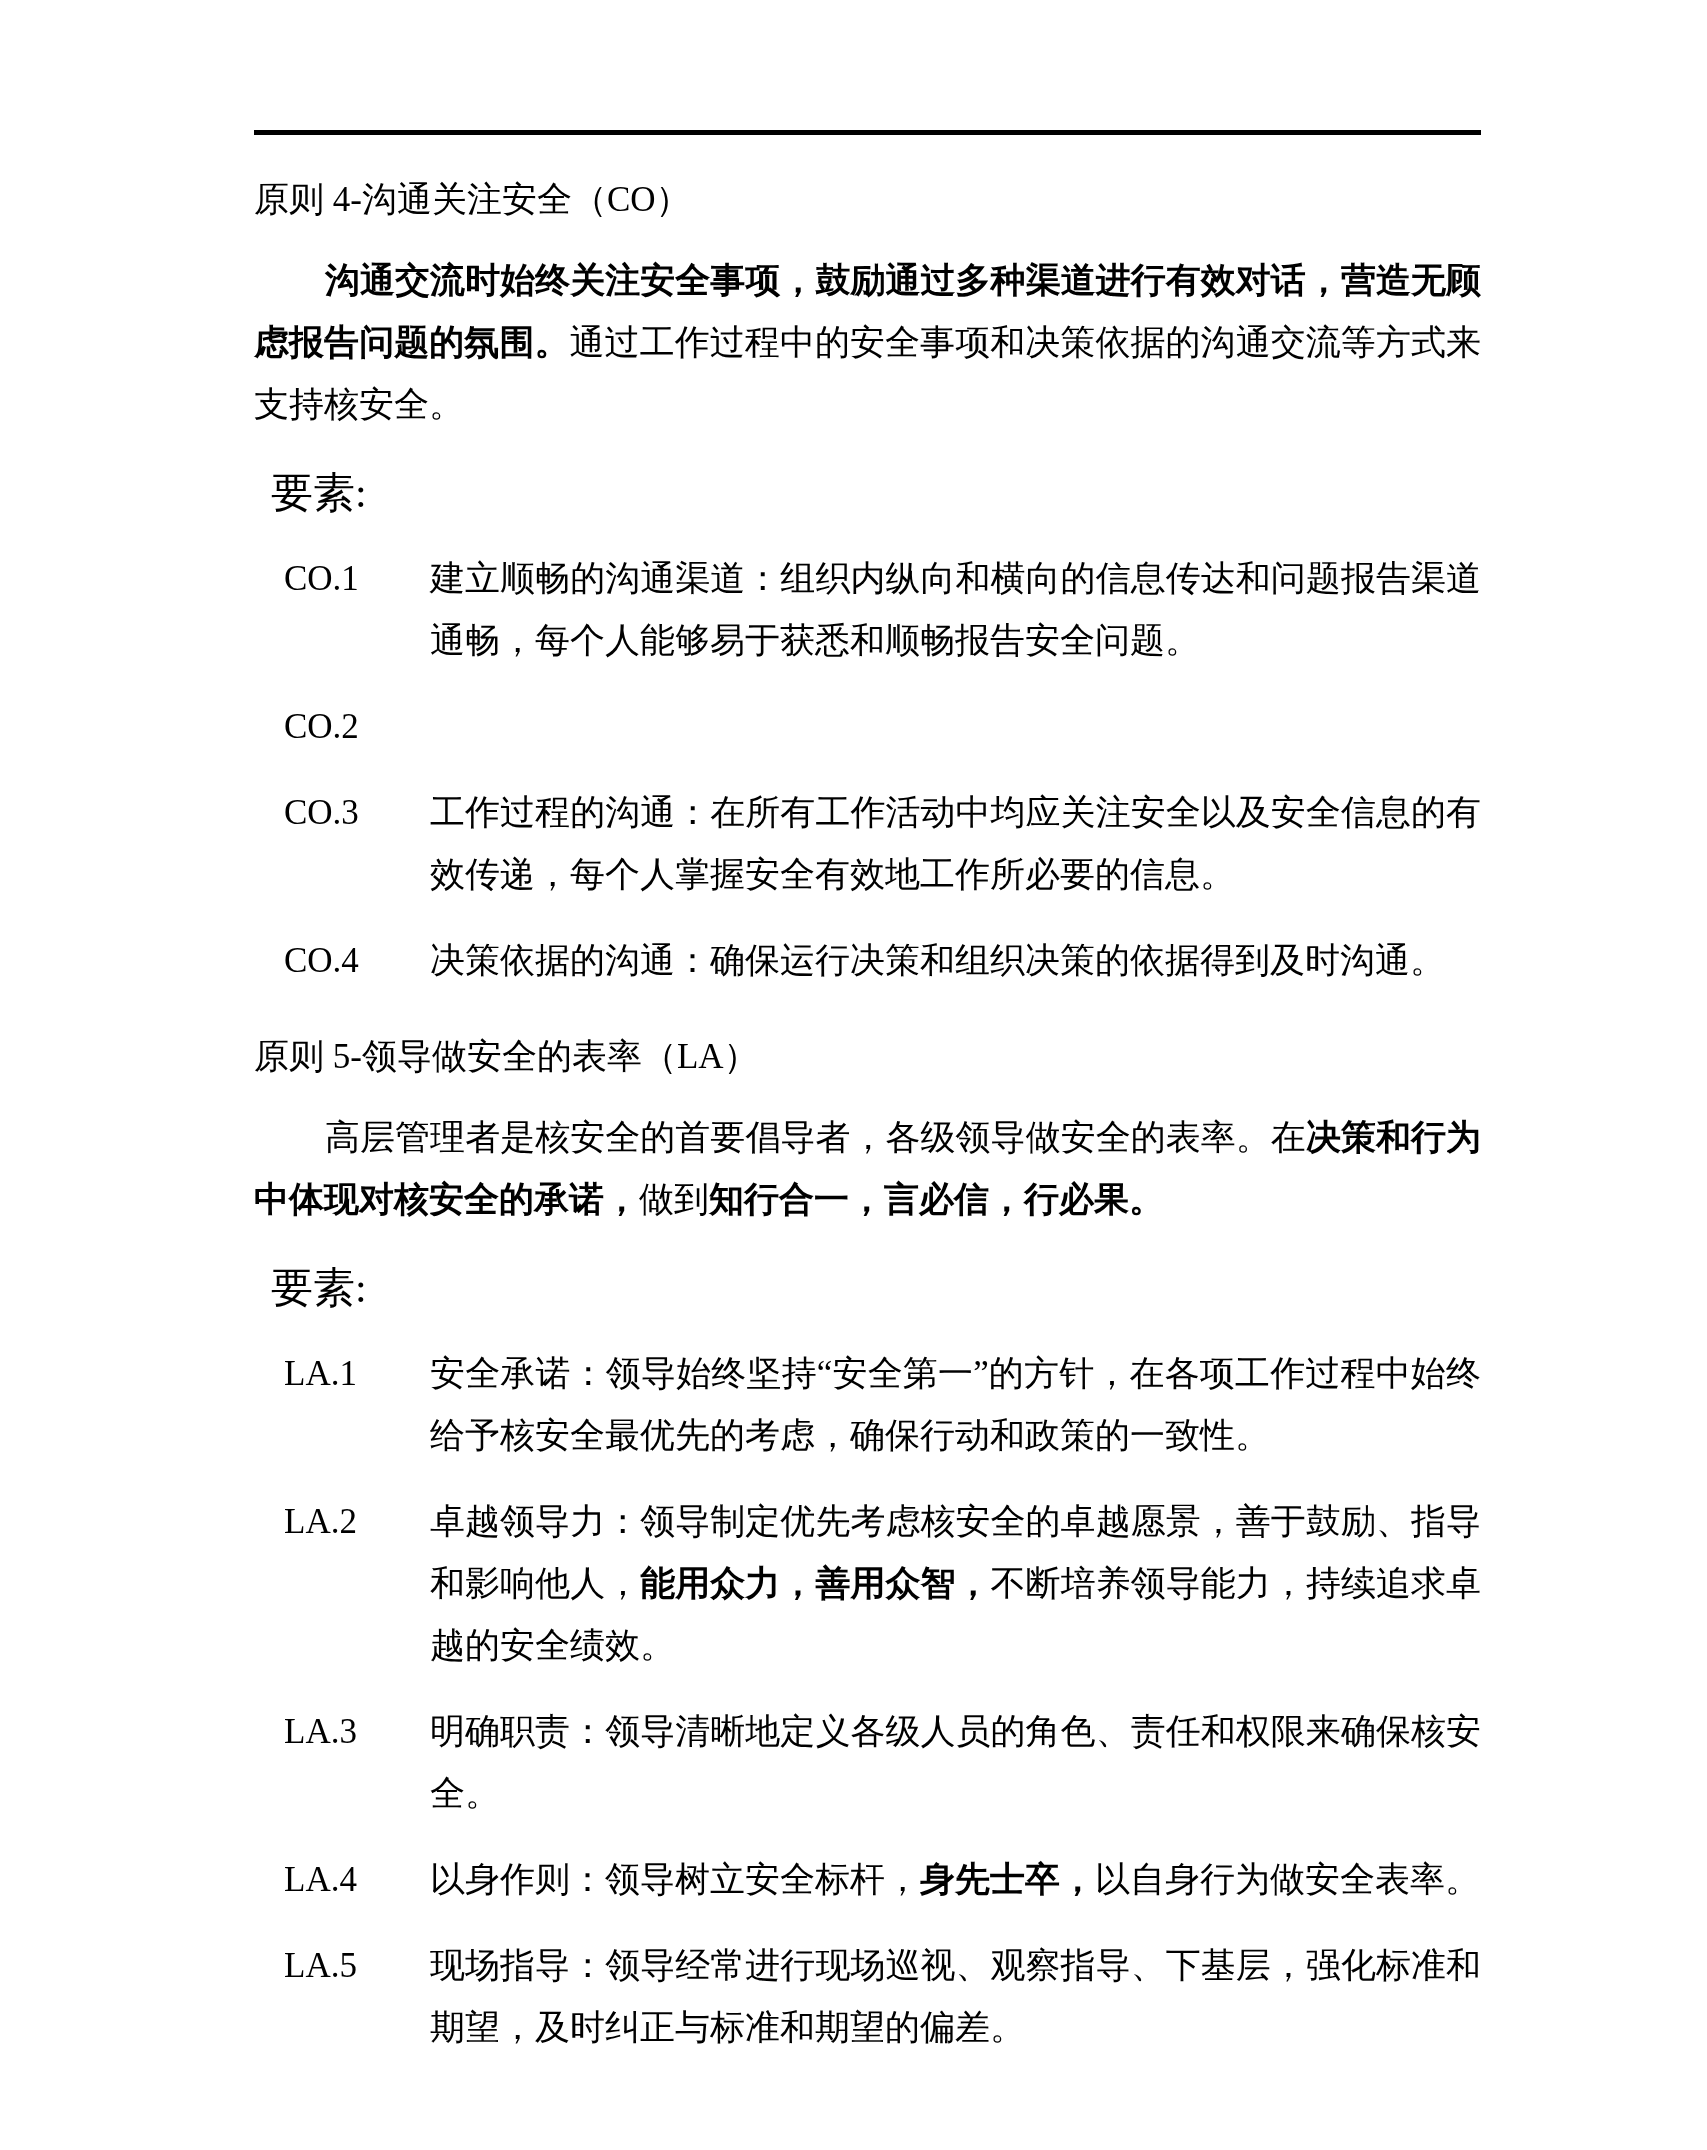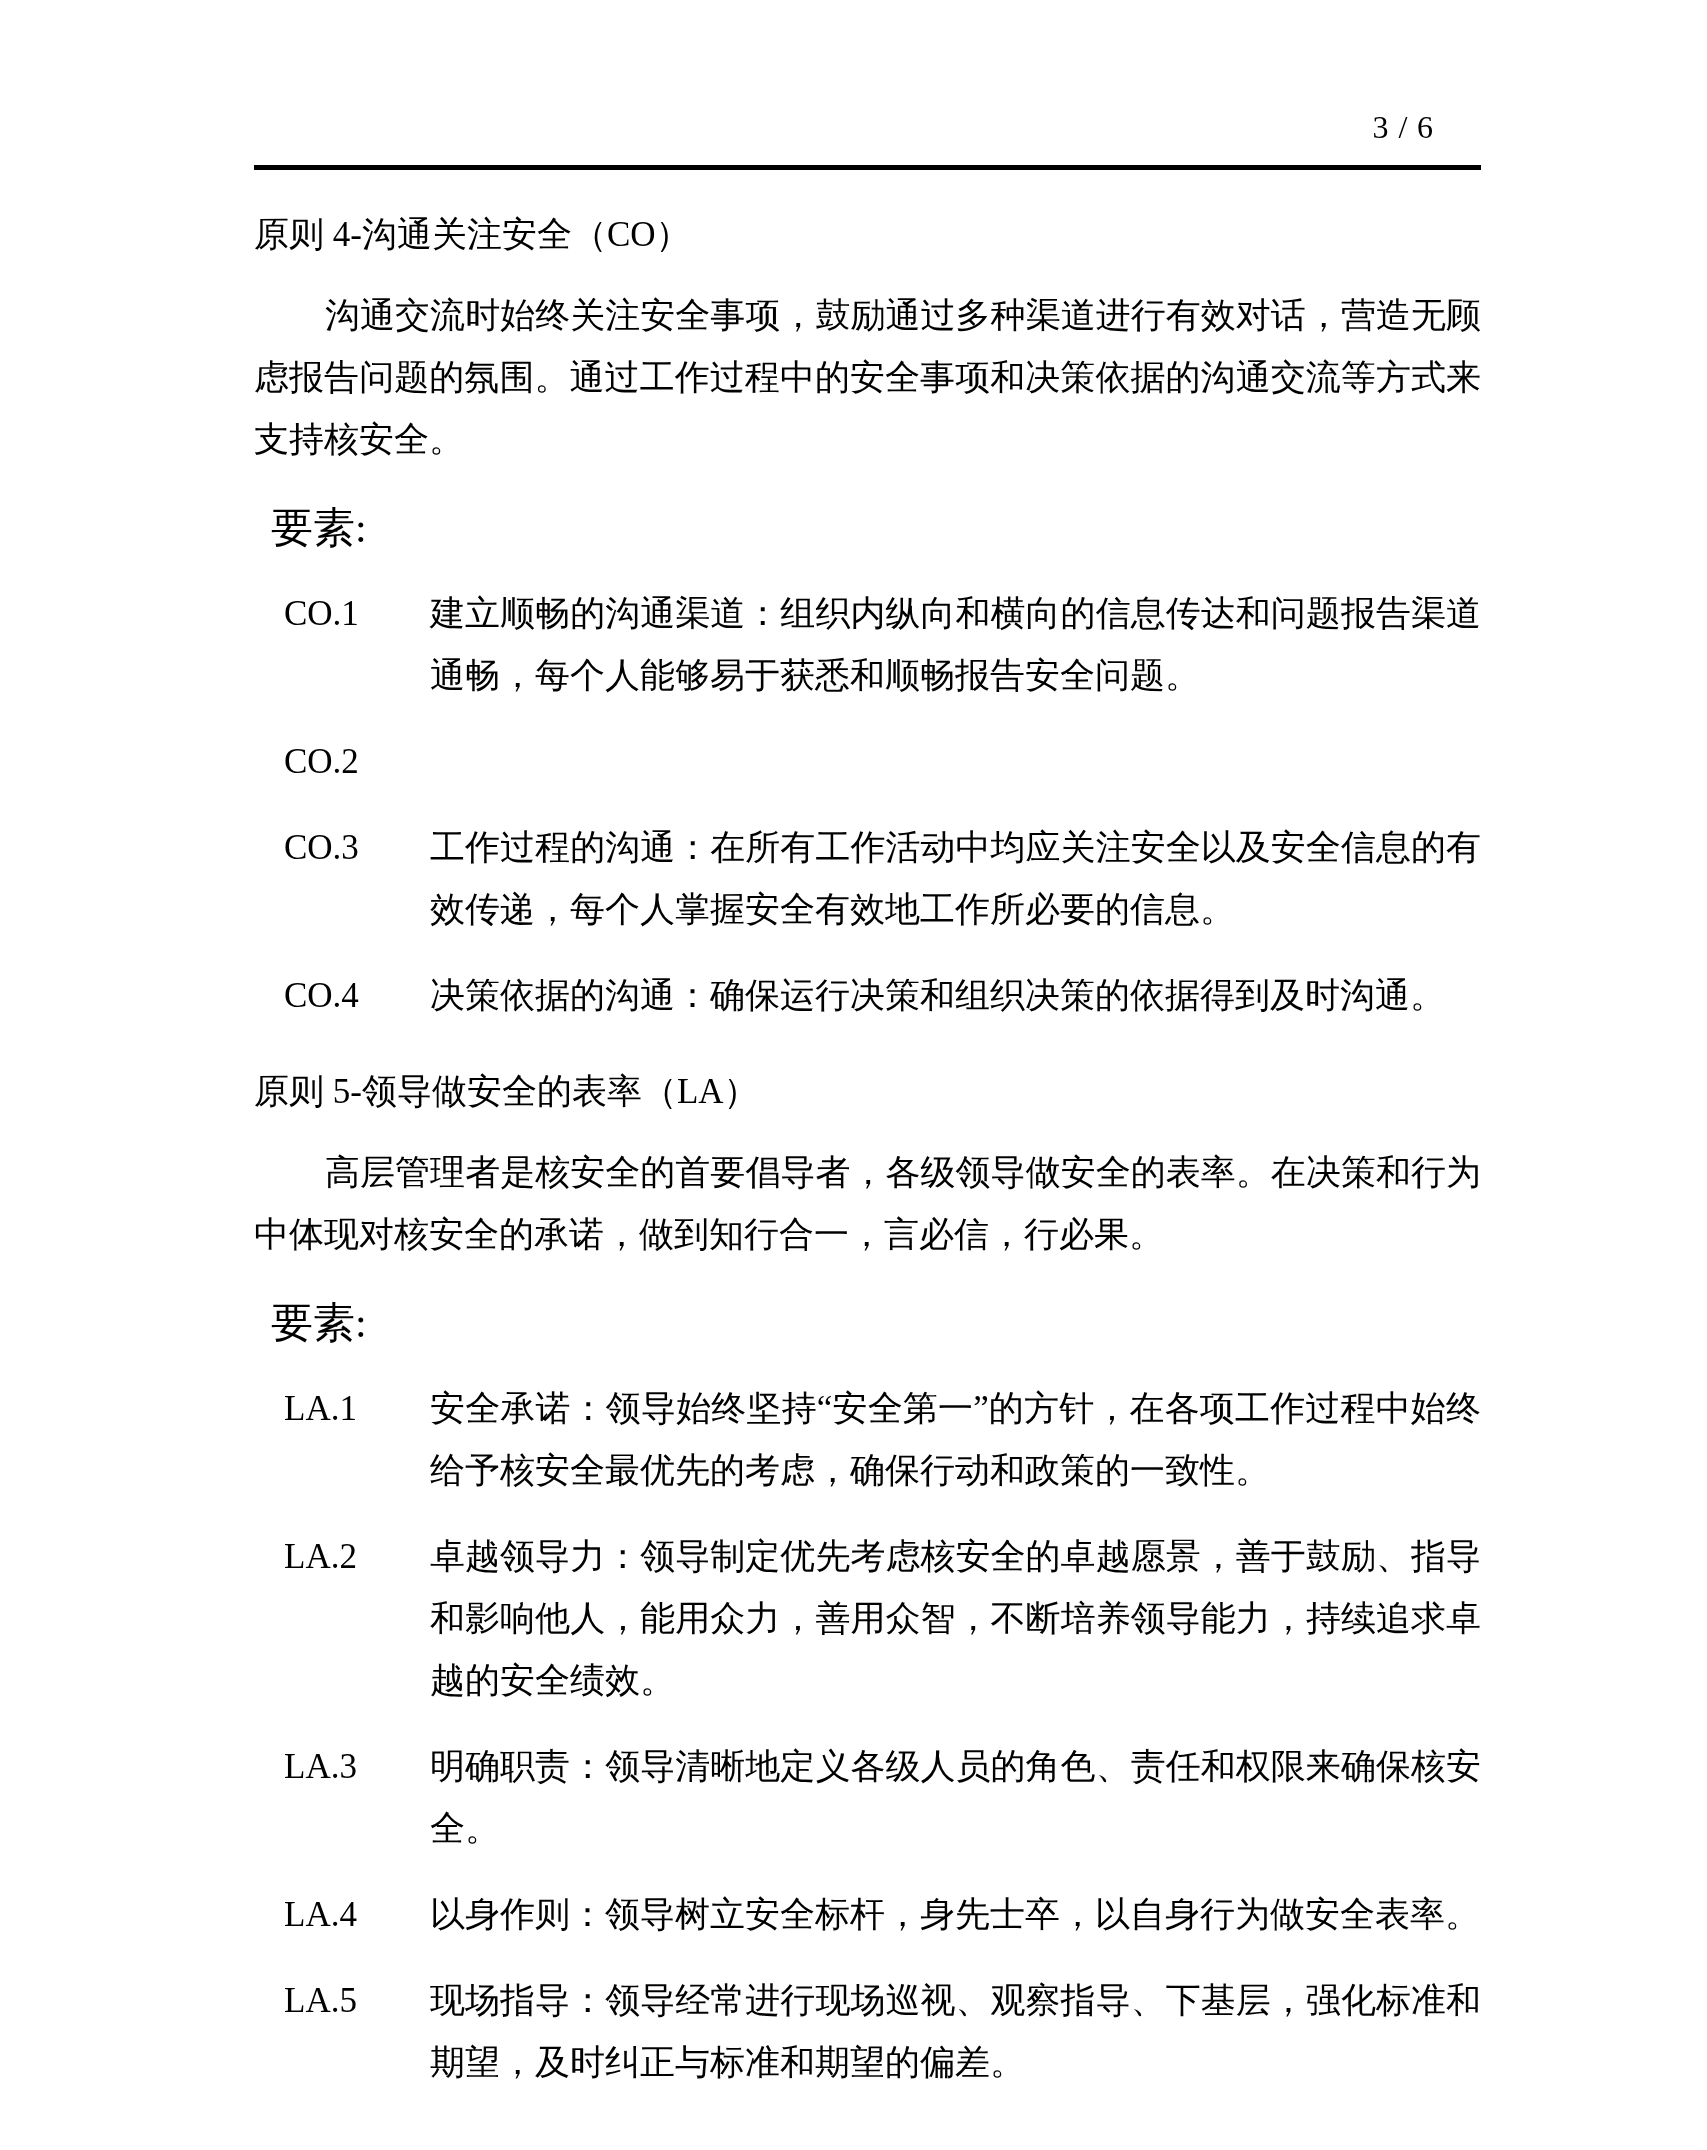--- a/index.html
+++ b/index.html
@@ -59,28 +59,27 @@
   }
   .item-id {
     flex: 0 0 146px;
     width: 146px;
     margin-left: 30px;
   }
   .item-text {
     flex: 1 1 auto;
     text-align: justify;
   }
-  .bold { font-weight: normal; }
+  .bold { font-weight: bold; }
 </style>
 </head>
 <body>
 
 <div class="page">
   <header>
-    <div class="page-number">3 / 6</div>
     <hr class="rule">
   </header>
   <main>
 
   <section>
         <h2 class="section-heading">原则 4-沟通关注安全（CO）</h2>
         <p class="intro"><span class="bold">沟通交流时始终关注安全事项，鼓励通过多种渠道进行有效对话，营造无顾虑报告问题的氛围。</span><span>通过工作过程中的安全事项和决策依据的沟通交流等方式来支持核安全。</span></p>
         <p class="elements-label">要素:</p>
         <div class="item">
           <span class="item-id">CO.1</span>

